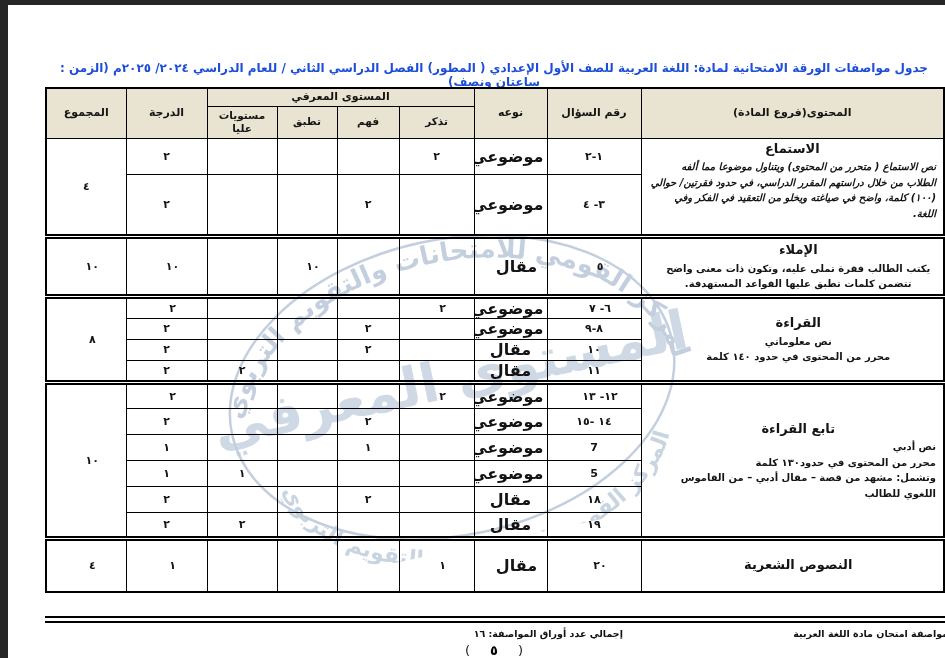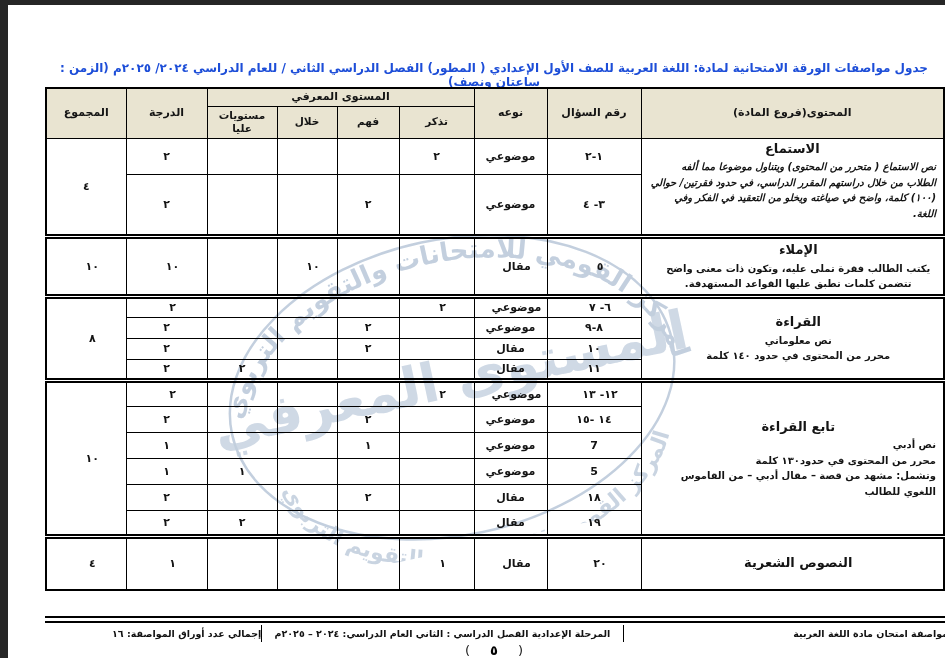--- a/index.html
+++ b/index.html
@@ -34,21 +34,21 @@
   }
   thead th{background:#e9e4d1;font-size:11px;line-height:1.25;}
   tr.h1{height:18px;}
   tr.h2{height:32px;}
   tr.h2 th{font-size:10.5px;}
   td.content-cell{font-size:10.5px;background:transparent;}
   td.content-cell .c-title{text-align:center;font-size:13px;line-height:1.6;}
   td.content-cell .c-body{white-space:pre-line;font-size:10px;line-height:1.55;padding:0 4px;}
   td.content-cell.v-top{vertical-align:top;}
   td.q-cell,td.type-cell,td.level-cell,td.score-cell{font-size:11px;}
-  td.type-cell{font-size:11px;}
+  td.type-cell{font-size:16px;}
   td.total-cell{vertical-align:bottom;font-size:11px;padding-bottom:4px;}
   tr.sec-start td{border-top:5px double #000;padding-left:15px;}
   td.heavy-bottom{border-bottom:4px solid #000;}
   
   .watermark{
     position:absolute;left:185px;top:212px;width:520px;height:330px;
     color:#93a9c4;opacity:.55;
     transform:rotate(-12deg);
     pointer-events:none;z-index:0;
   }
@@ -113,21 +113,21 @@
         <th rowspan="2">المحتوى(فروع المادة)</th>
         <th rowspan="2">رقم السؤال</th>
         <th rowspan="2">نوعه</th>
         <th colspan="4">المستوى المعرفي</th>
         <th rowspan="2">الدرجة</th>
         <th rowspan="2">المجموع</th>
       </tr>
       <tr class="h2">
         <th>تذكر</th>
         <th>فهم</th>
-        <th>خلال</th>
+        <th>تطبق</th>
         <th>مستويات عليا</th>
       </tr>
     </thead>
     <tbody id="spec-body">
         <tr style="height: 36px;">
           <td class="content-cell v-top" rowspan="2">
             <div class="c-title">الاستماع</div>
             <div class="c-body" style="text-align: right; font-style: italic;">نص الاستماع ( متحرر من المحتوى)  ويتناول موضوعا مما ألفه الطلاب  من خلال دراستهم المقرر الدراسي، في حدود فقرتين/ حوالي (١٠٠) كلمة، واضح في صياغته ويخلو من التعقيد في الفكر وفي اللغة.</div>
           </td>
           <td class="q-cell">١-٢</td>
@@ -277,20 +277,19 @@
           <td class="level-cell"></td>
           <td class="score-cell">١</td>
           <td class="total-cell" rowspan="1">٤</td>
         </tr>
       </tbody>
   </table>
 
   <div class="footer-rule"></div>
   <div class="footer-bar">
     <div class="fcell f-right">مواصفة امتحان مادة اللغة العربية</div>
-    <div class="fcell f-center">المرحلة الإعدادية   الفصل الدراسي : الثاني   العام الدراسي: ٢٠٢٤ – ٢٠٢٥م</div>
     <div class="fcell f-left">إجمالي عدد أوراق المواصفة: ١٦</div>
   </div>
   <div class="page-num">
     <span class="paren">(</span><span class="pn">٥</span><span class="paren">)</span>
   </div>
 
 </div>
 
 </body></html>

